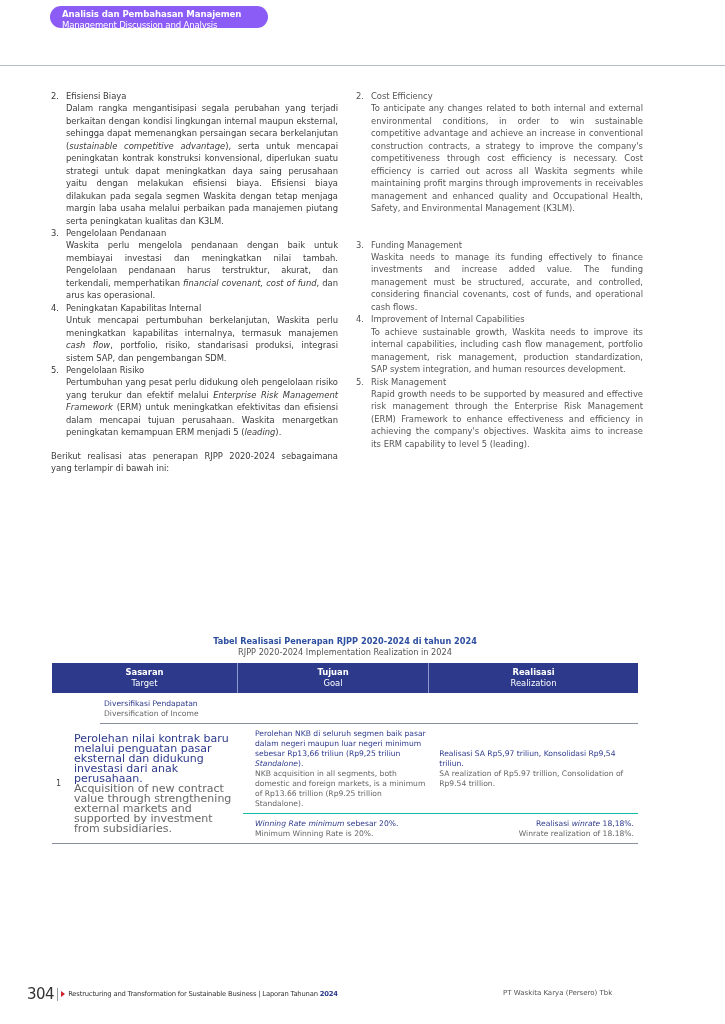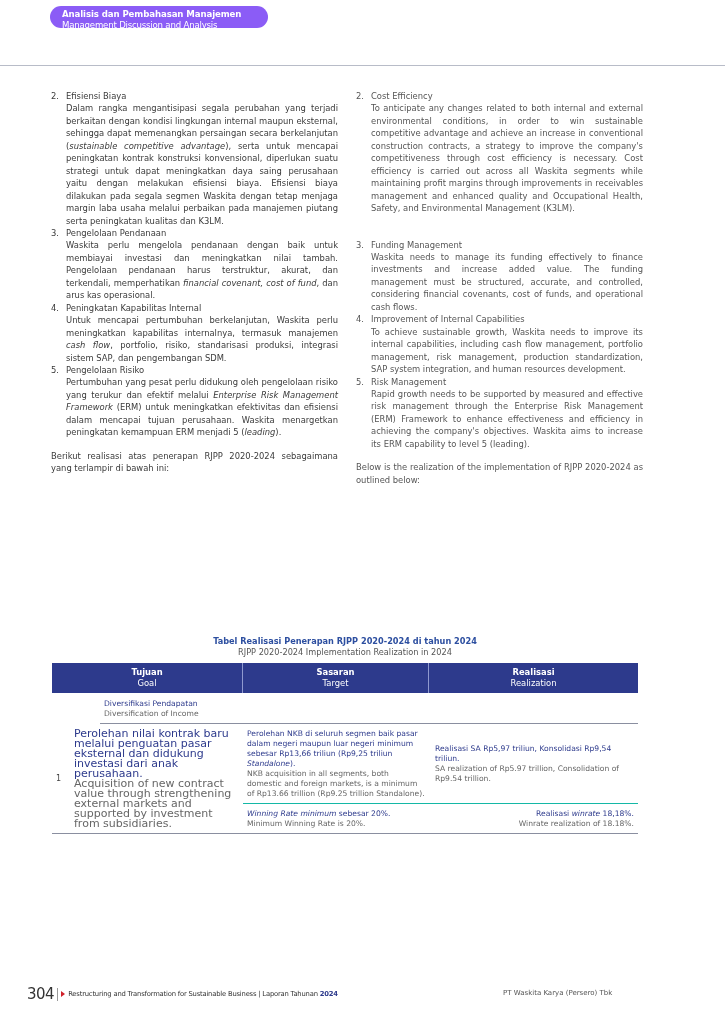--- a/index.html
+++ b/index.html
@@ -39,21 +39,21 @@
     .cat-row { padding: 6px 4px; font-size: 7.6px; line-height: 10px; border-bottom: 1px solid #8a8fa0; height: 31px; margin-left: 48px; }
     .cat-row .id { color: #2d3a8c; }
     .cat-row .en { color: #666; }
 
     .data-row { display: flex; border-bottom: 1px solid #8a8fa0; }
     .cell-num { width: 22px; font-size: 8px; display: flex; align-items: center; padding-left: 4px; color: #444; }
     .cell-goal { width: 169px; font-size: 11px; line-height: 10px; display: flex; align-items: center; padding-right: 6px; }
     .cell-sub { width: 395px; }
     .sub-row { display: flex; }
     .sub-row + .sub-row { border-top: 1px solid #14b8a6; }
-    .cell-target { width: 186px; padding: 5px 4px 4px 4px; font-size: 7.6px; line-height: 10px; }
+    .cell-target { width: 186px; padding: 5px 4px 4px 4px; font-size: 7.6px; line-height: 10px; margin-left: 8px; }
     .cell-real { width: 209px; padding: 5px 4px 4px 6px; font-size: 7.6px; line-height: 10px; display: flex; flex-direction: column; justify-content: center; align-items: flex-end; }
     .id-txt { color: #2d3a8c; }
     .en-txt { color: #666; }
     .it { font-style: italic; }
 
     .footer { position: absolute; left: 17px; top: 985px; width: 690px; height: 18px; display: flex; align-items: center; }
     .pg { font-size: 15px; color: #333; letter-spacing: -0.5px; margin-left: 10px; }
     .ft-sep { width: 1px; height: 13px; background: #999; margin: 0 3px; }
     .ft-arrow { width: 0; height: 0; border-top: 3px solid transparent; border-bottom: 3px solid transparent; border-left: 4px solid #d0202a; margin-right: 3px; }
     .ft-text { font-size: 6.8px; color: #333; letter-spacing: -0.2px; }
@@ -112,37 +112,36 @@
       <span class="num">4.</span>
       <div>Improvement of Internal Capabilities</div>
       <p>To achieve sustainable growth, Waskita needs to improve its internal capabilities, including cash flow management, portfolio management, risk management, production standardization, SAP system integration, and human resources development.</p>
     </li>
     <li>
       <span class="num">5.</span>
       <div>Risk Management</div>
       <p>Rapid growth needs to be supported by measured and effective risk management through the Enterprise Risk Management (ERM) Framework to enhance effectiveness and efficiency in achieving the company's objectives. Waskita aims to increase its ERM capability to level 5 (leading).</p>
     </li>
   </ol>
-  <p class="para">Below is the realization of the implementation of RJPP 2020-2024 as outlined below:</p>
 </div>
 
 <div class="tbl-title">
   <div class="t-id">Tabel Realisasi Penerapan RJPP 2020-2024 di tahun 2024</div>
   <div class="t-en">RJPP 2020-2024 Implementation Realization in 2024</div>
 </div>
 
 <div class="tbl">
   <div class="tbl-head">
+    <div class="th th2">
+      <div class="b">Sasaran</div>
+      <div>Target</div>
+    </div>
     <div class="th th1">
       <div class="b">Tujuan</div>
       <div>Goal</div>
-    </div>
-    <div class="th th2">
-      <div class="b">Sasaran</div>
-      <div>Target</div>
     </div>
     <div class="th th3">
       <div class="b">Realisasi</div>
       <div>Realization</div>
     </div>
   </div>
 
   <div class="cat-row">
     <div class="id">Diversifikasi Pendapatan</div>
     <div class="en">Diversification of Income</div>

